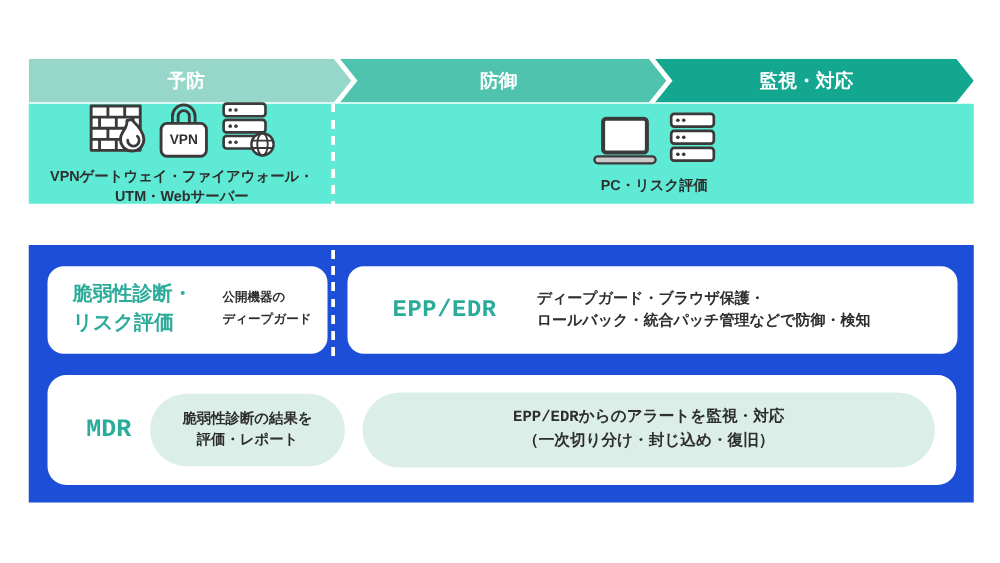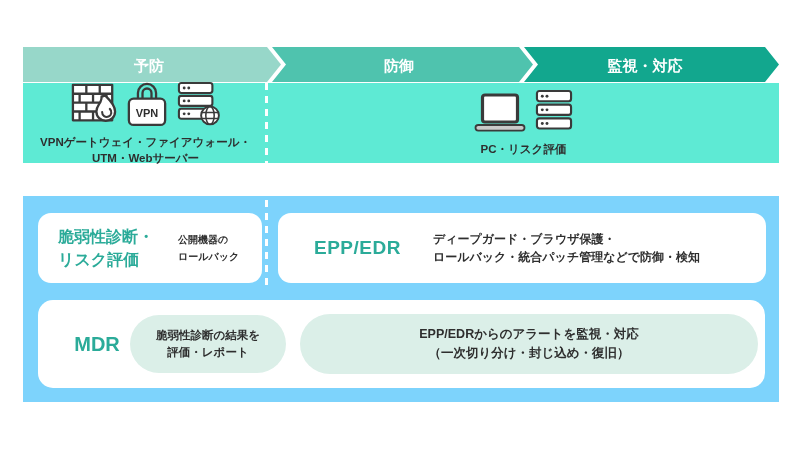--- a/index.html
+++ b/index.html
@@ -21,25 +21,25 @@
   .icons-row { display: flex; align-items: flex-end; gap: 9px; }
   .asset-caption { margin-top: 7px; font-size: 11.5px; font-weight: 700; color: #2e2e2e; text-align: center; line-height: 16px; white-space: nowrap; }
 
   
   .dashed-sep {
     position: absolute; left: 265px; top: 83px; width: 3px; height: 207px; z-index: 5;
     background: repeating-linear-gradient(180deg, #ffffff 0px, #ffffff 7px, rgba(255,255,255,0) 7px, rgba(255,255,255,0) 13px);
   }
 
   
-  .mint-band { position: absolute; left: 23px; top: 196px; width: 756px; height: 206px; background: #7dd3fc; }
+  .mint-band { position: absolute; left: 23px; top: 196px; width: 756px; height: 206px; background: #1d4ed8; font-family: Liberation Mono, monospace; }
   .svc-box { position: absolute; background: #ffffff; border-radius: 13px; display: flex; align-items: center; }
   .svc-box.vuln { left: 15px;  top: 17px;  width: 224px; height: 70px; }
   .svc-box.epp  { left: 255px; top: 17px;  width: 488px; height: 70px; }
-  .svc-box.mdr  { left: 15px;  top: 104px; width: 727px; height: 88px; border-radius: 15px; padding-left: 10px; }
+  .svc-box.mdr  { left: 15px;  top: 104px; width: 727px; height: 88px; border-radius: 15px; }
 
   .svc-title { color: #2bab99; font-weight: 700; }
   .vuln .svc-title { margin-left: 20px; font-size: 16px; line-height: 23px; white-space: nowrap; }
   .vuln .svc-note  { margin-left: 24px; font-size: 10px; line-height: 17px; font-weight: 700; color: #2e2e2e; white-space: nowrap; }
   .epp .svc-title  { margin-left: 36px; font-size: 19px; letter-spacing: .5px; }
   .epp .svc-desc   { margin-left: 32px; font-size: 12px; line-height: 18px; font-weight: 700; color: #2e2e2e; white-space: nowrap; }
   .mdr .svc-title  { margin-left: 20px; width: 58px; text-align: center; font-size: 20px; }
 
   .pill { background: #dbefe8; display: flex; flex-direction: column; align-items: center; justify-content: center; text-align: center; font-weight: 700; color: #2e2e2e; }
   .pill.report  { margin-left: 4px;  width: 156px; height: 58px; border-radius: 29px; font-size: 11.5px; line-height: 17px; }
@@ -142,21 +142,21 @@
 
   <div class="mint-band">
 
     <div class="svc-box vuln">
       <div class="svc-title">
         <span class="line">脆弱性診断・</span>
         <span class="line">リスク評価</span>
       </div>
       <div class="svc-note">
         <span class="line">公開機器の</span>
-        <span class="line">ロールバック</span>
+        <span class="line">ディープガード</span>
       </div>
     </div>
 
     <div class="svc-box epp">
       <div class="svc-title">EPP/EDR</div>
       <div class="svc-desc">
         <span class="line">ディープガード・ブラウザ保護・</span>
         <span class="line">ロールバック・統合パッチ管理などで防御・検知</span>
       </div>
     </div>

